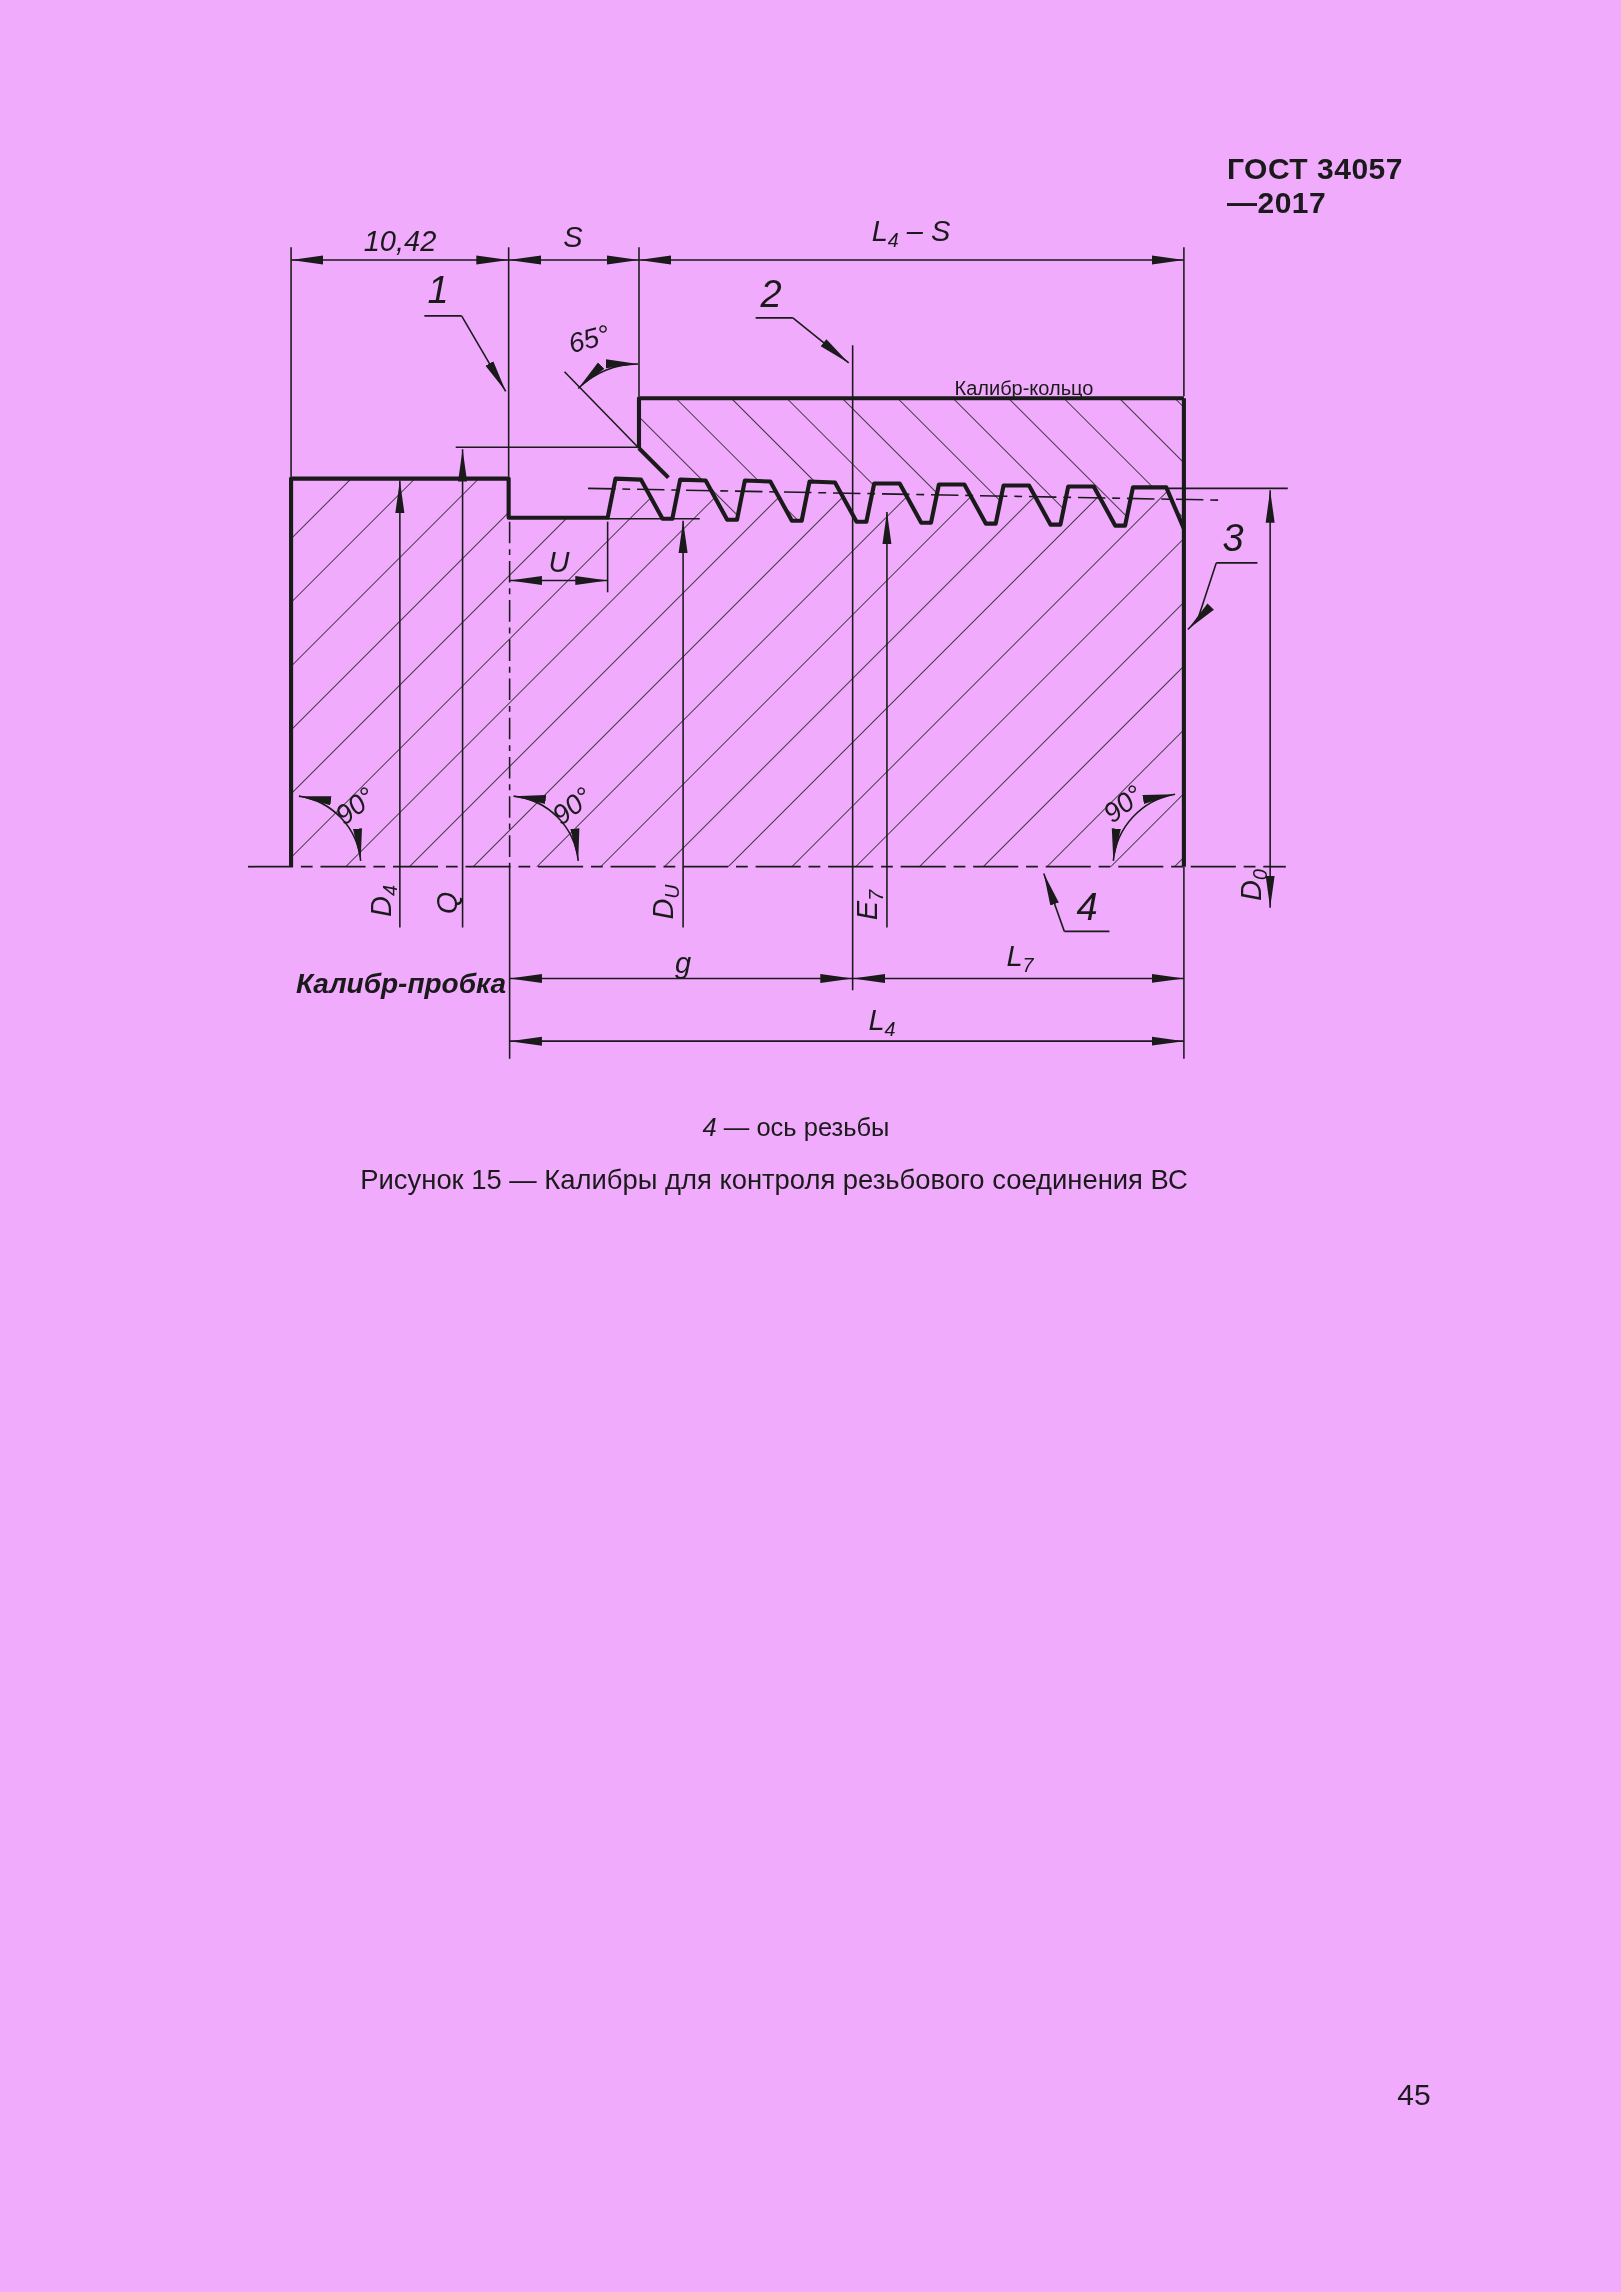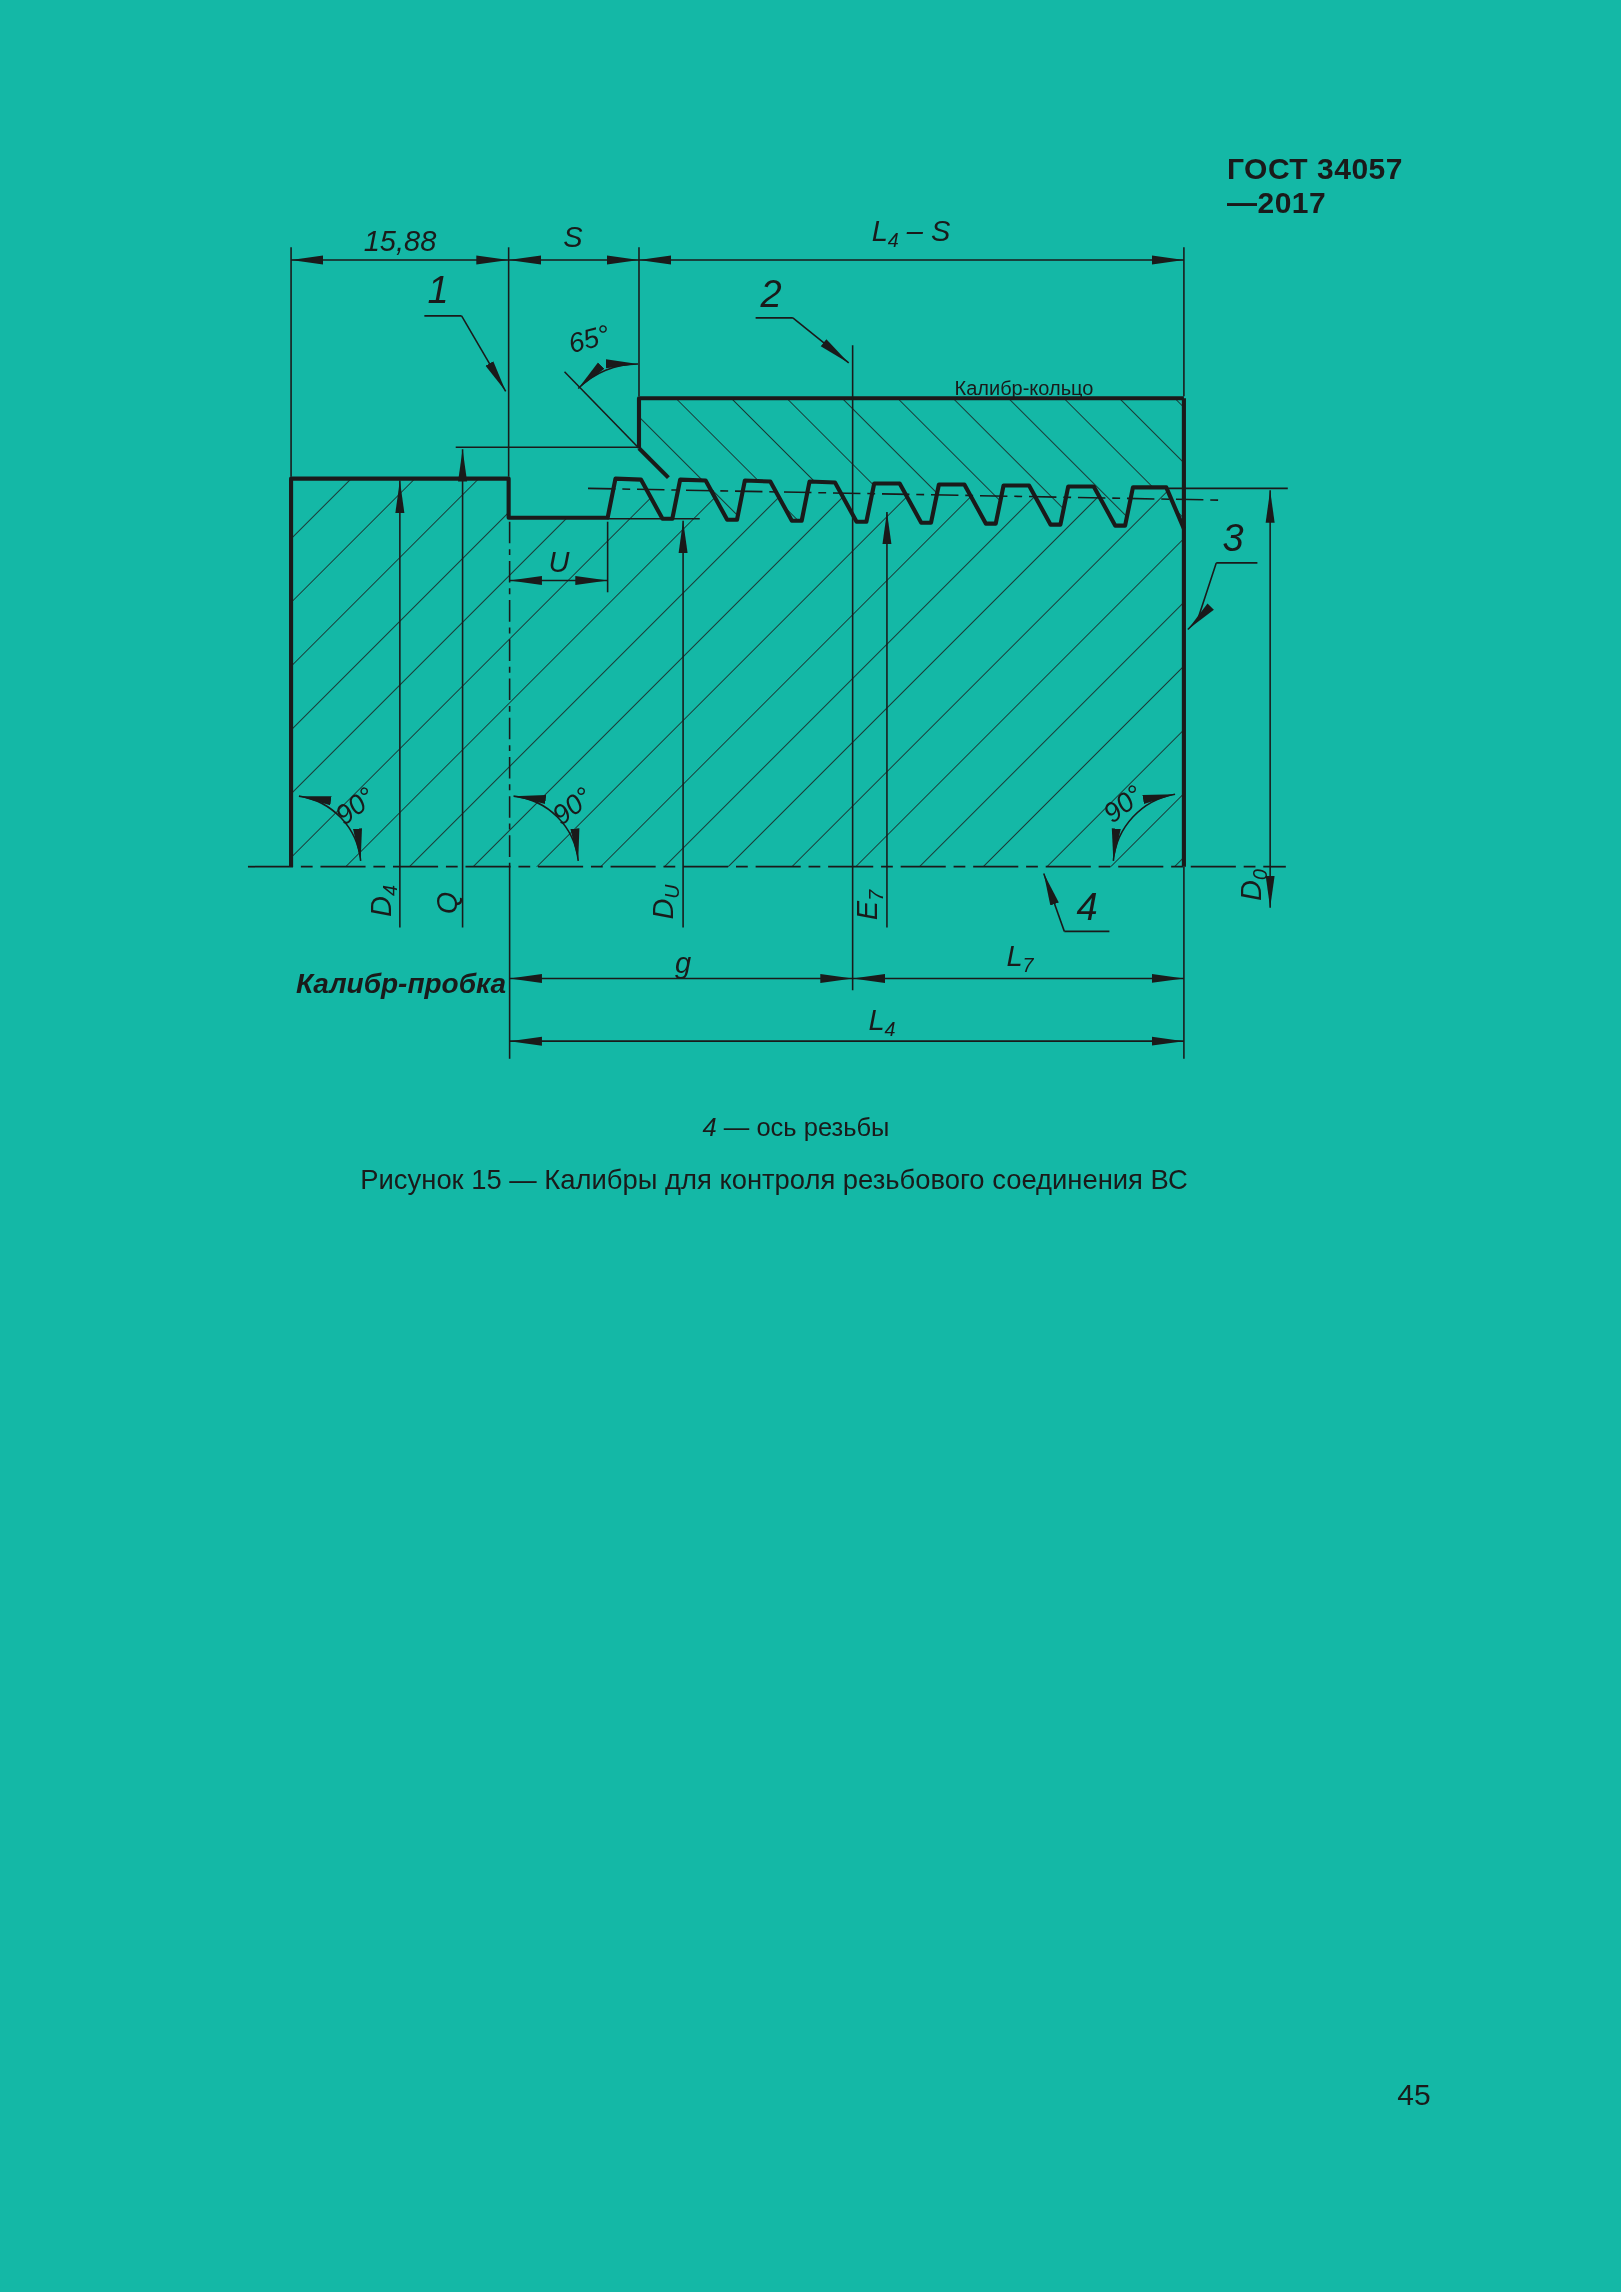--- a/index.html
+++ b/index.html
@@ -1,19 +1,19 @@
 <!DOCTYPE html>
 <html><head>
 <meta charset="utf-8">
 <style>
   html,body{margin:0;padding:0;background:#ffffff;}
   .page{
     position:relative;
     width:1621px;height:2293px;
-    background:#14b8a6;
+    background:#f0abfc;
     font-family:"Liberation Sans",sans-serif;
     color:#1a1a1a;
     overflow:hidden;
   }
   .drawing-svg{position:absolute;left:0;top:0;}
   .lbl{
     position:absolute;
     white-space:nowrap;
     color:#1a1a1a;
     transform:translate(-50%,-50%);
@@ -145,21 +145,21 @@
     <g stroke="#1a1a1a" stroke-width="1.6" fill="none">
       <path d="M305,812 A74,74 0 0 1 368,878" marker-start="url(#arw)" marker-end="url(#arw)"></path>
       <path d="M524,812 A74,74 0 0 1 590,878" marker-start="url(#arw)" marker-end="url(#arw)"></path>
       <path d="M1199,810 A76,76 0 0 0 1136,878" marker-start="url(#arw)" marker-end="url(#arw)"></path>
       <path d="M590,396 A86,86 0 0 1 651,371" marker-start="url(#arw)" marker-end="url(#arw)"></path>
     </g>
   </svg>
 
   <div class="header-code" style="left:1424px;top:152px;">ГОСТ 34057—2017</div>
 
-  <div class="lbl dim" style="left:400px;top:241px;">15,88</div>
+  <div class="lbl dim" style="left:400px;top:241px;">10,42</div>
   <div class="lbl dim" style="left:573px;top:237px;">S</div>
   <div class="lbl dim" style="left:911px;top:234px;"><span>L</span><span class="sub">4</span><span> – S</span></div>
 
   <div class="lbl callout" style="left:438px;top:290px;">1</div>
   <div class="lbl callout" style="left:771px;top:294px;">2</div>
   <div class="lbl callout" style="left:1233px;top:538px;">3</div>
   <div class="lbl callout" style="left:1087px;top:907px;">4</div>
 
   <div class="lbl note" style="left:1024px;top:364px;">Калибр-кольцо</div>
   <div class="plug-note" style="left:296px;top:968px;">Калибр-пробка</div>

